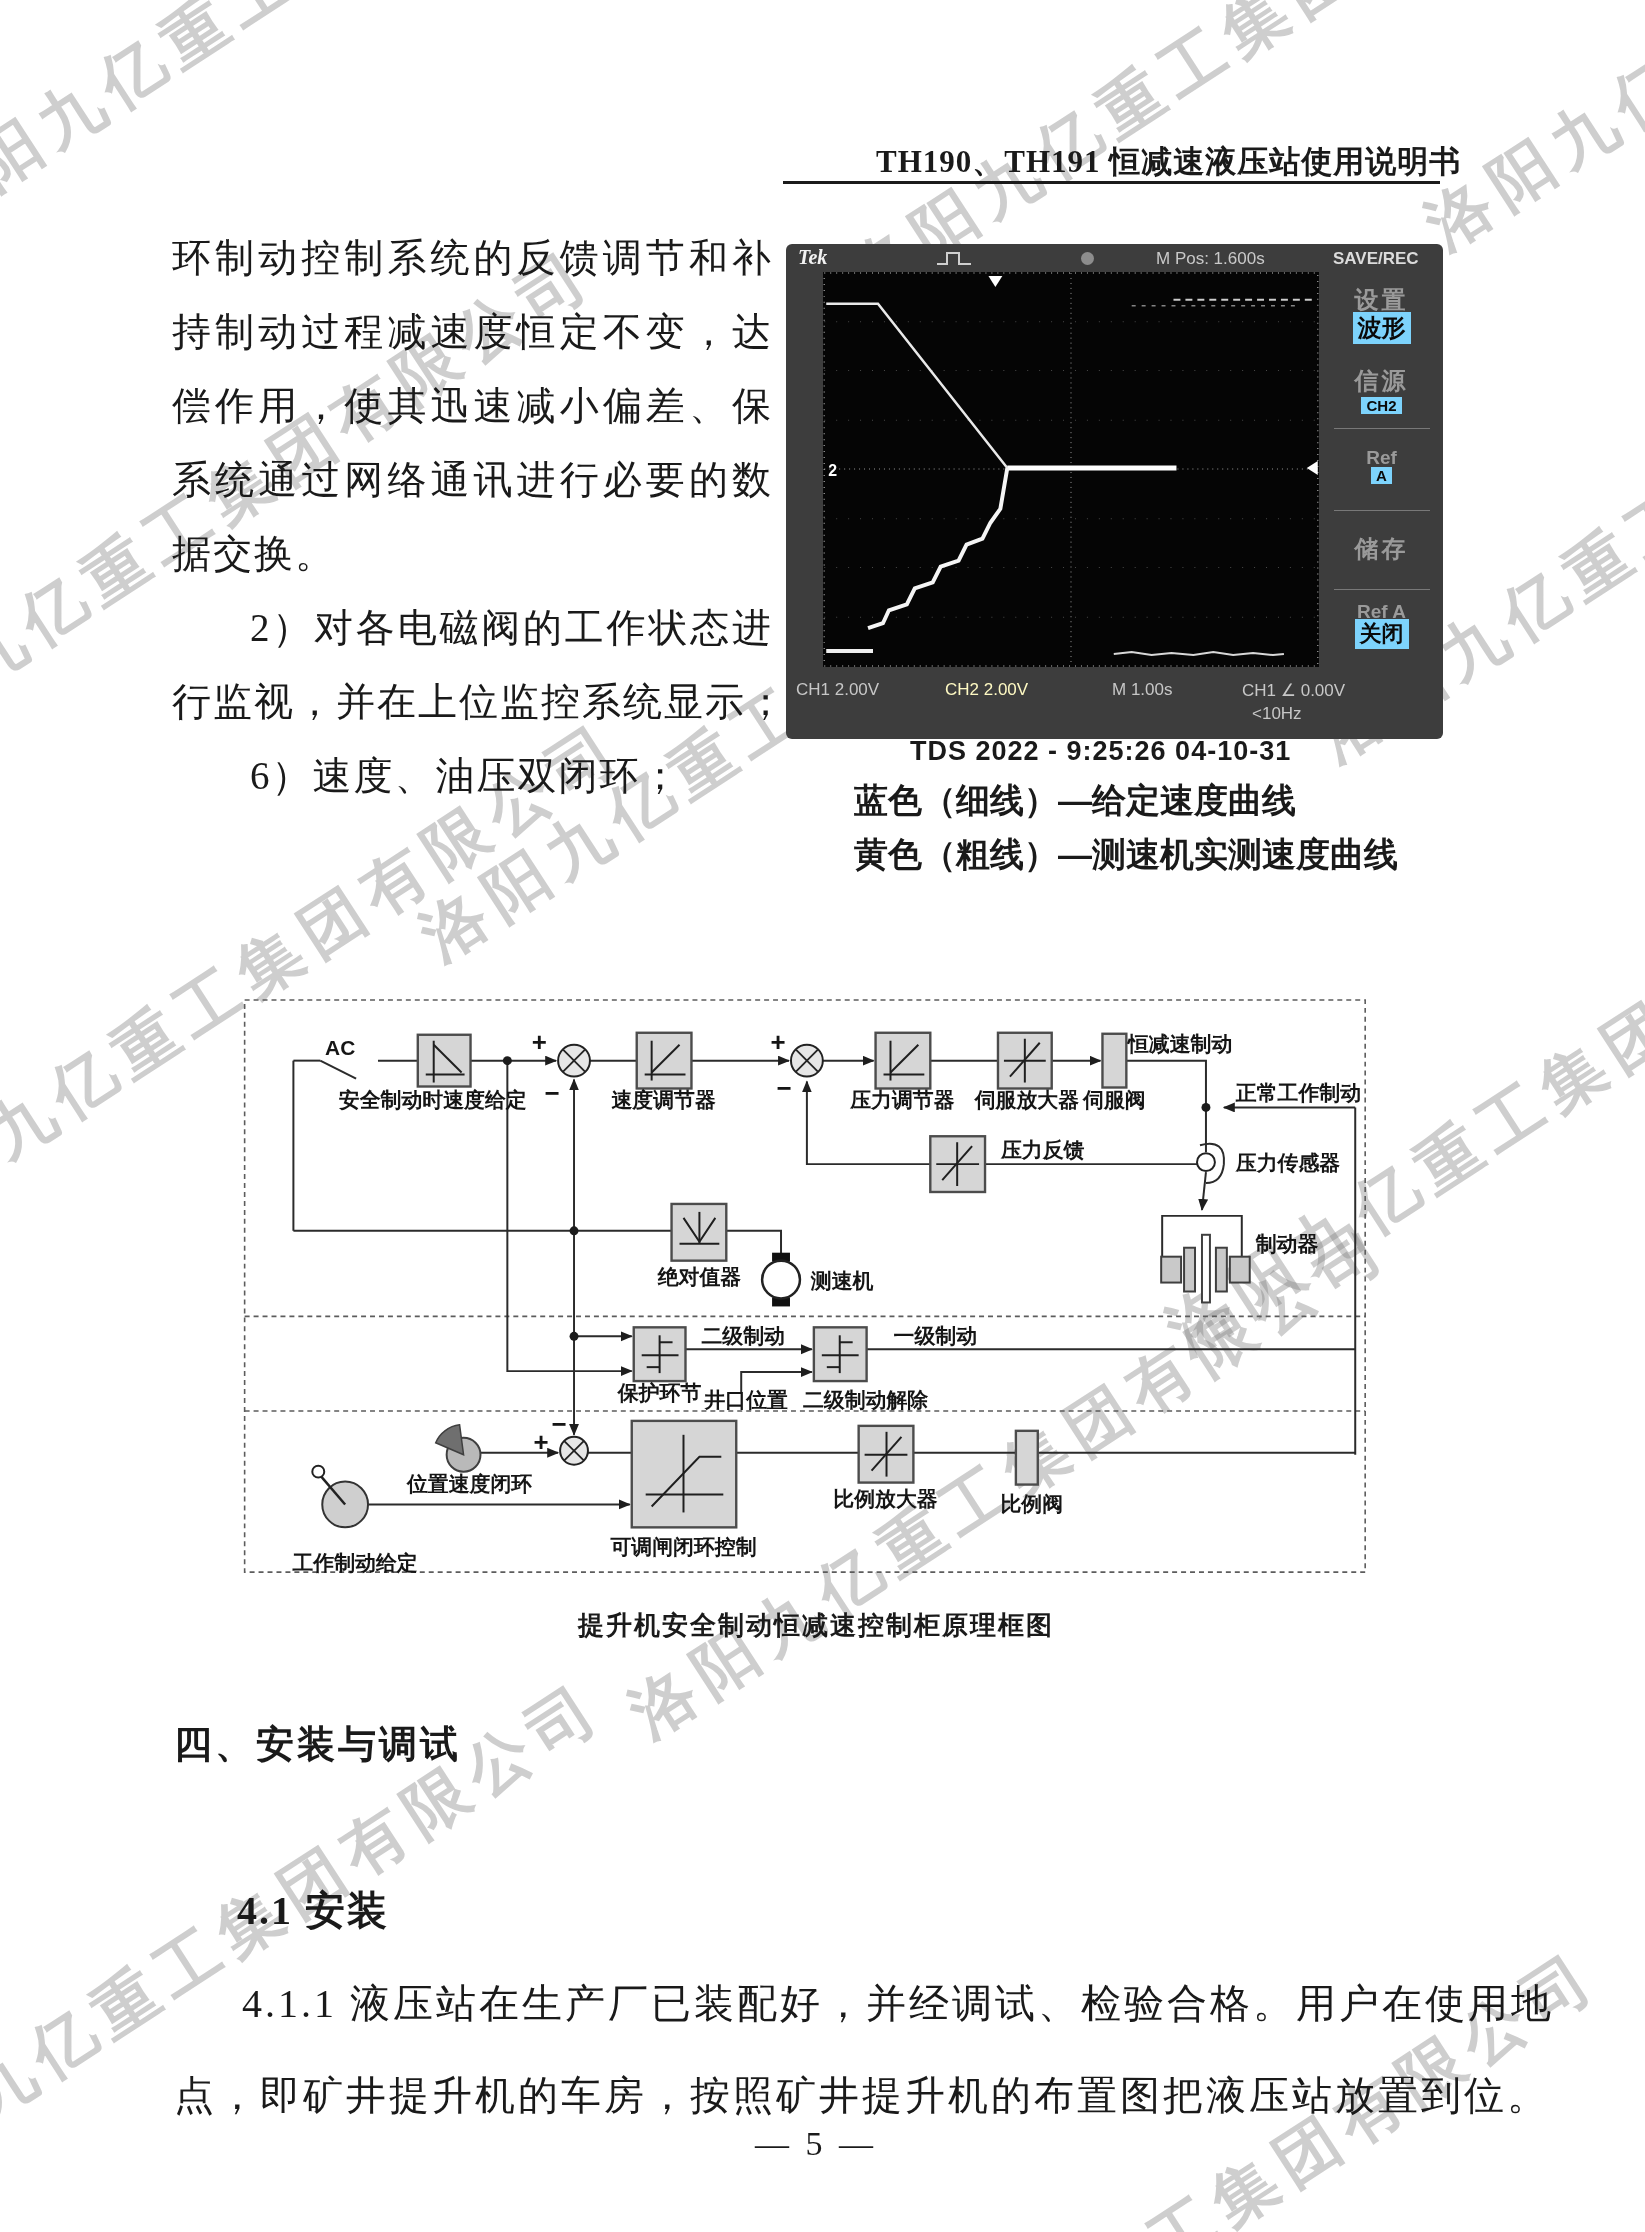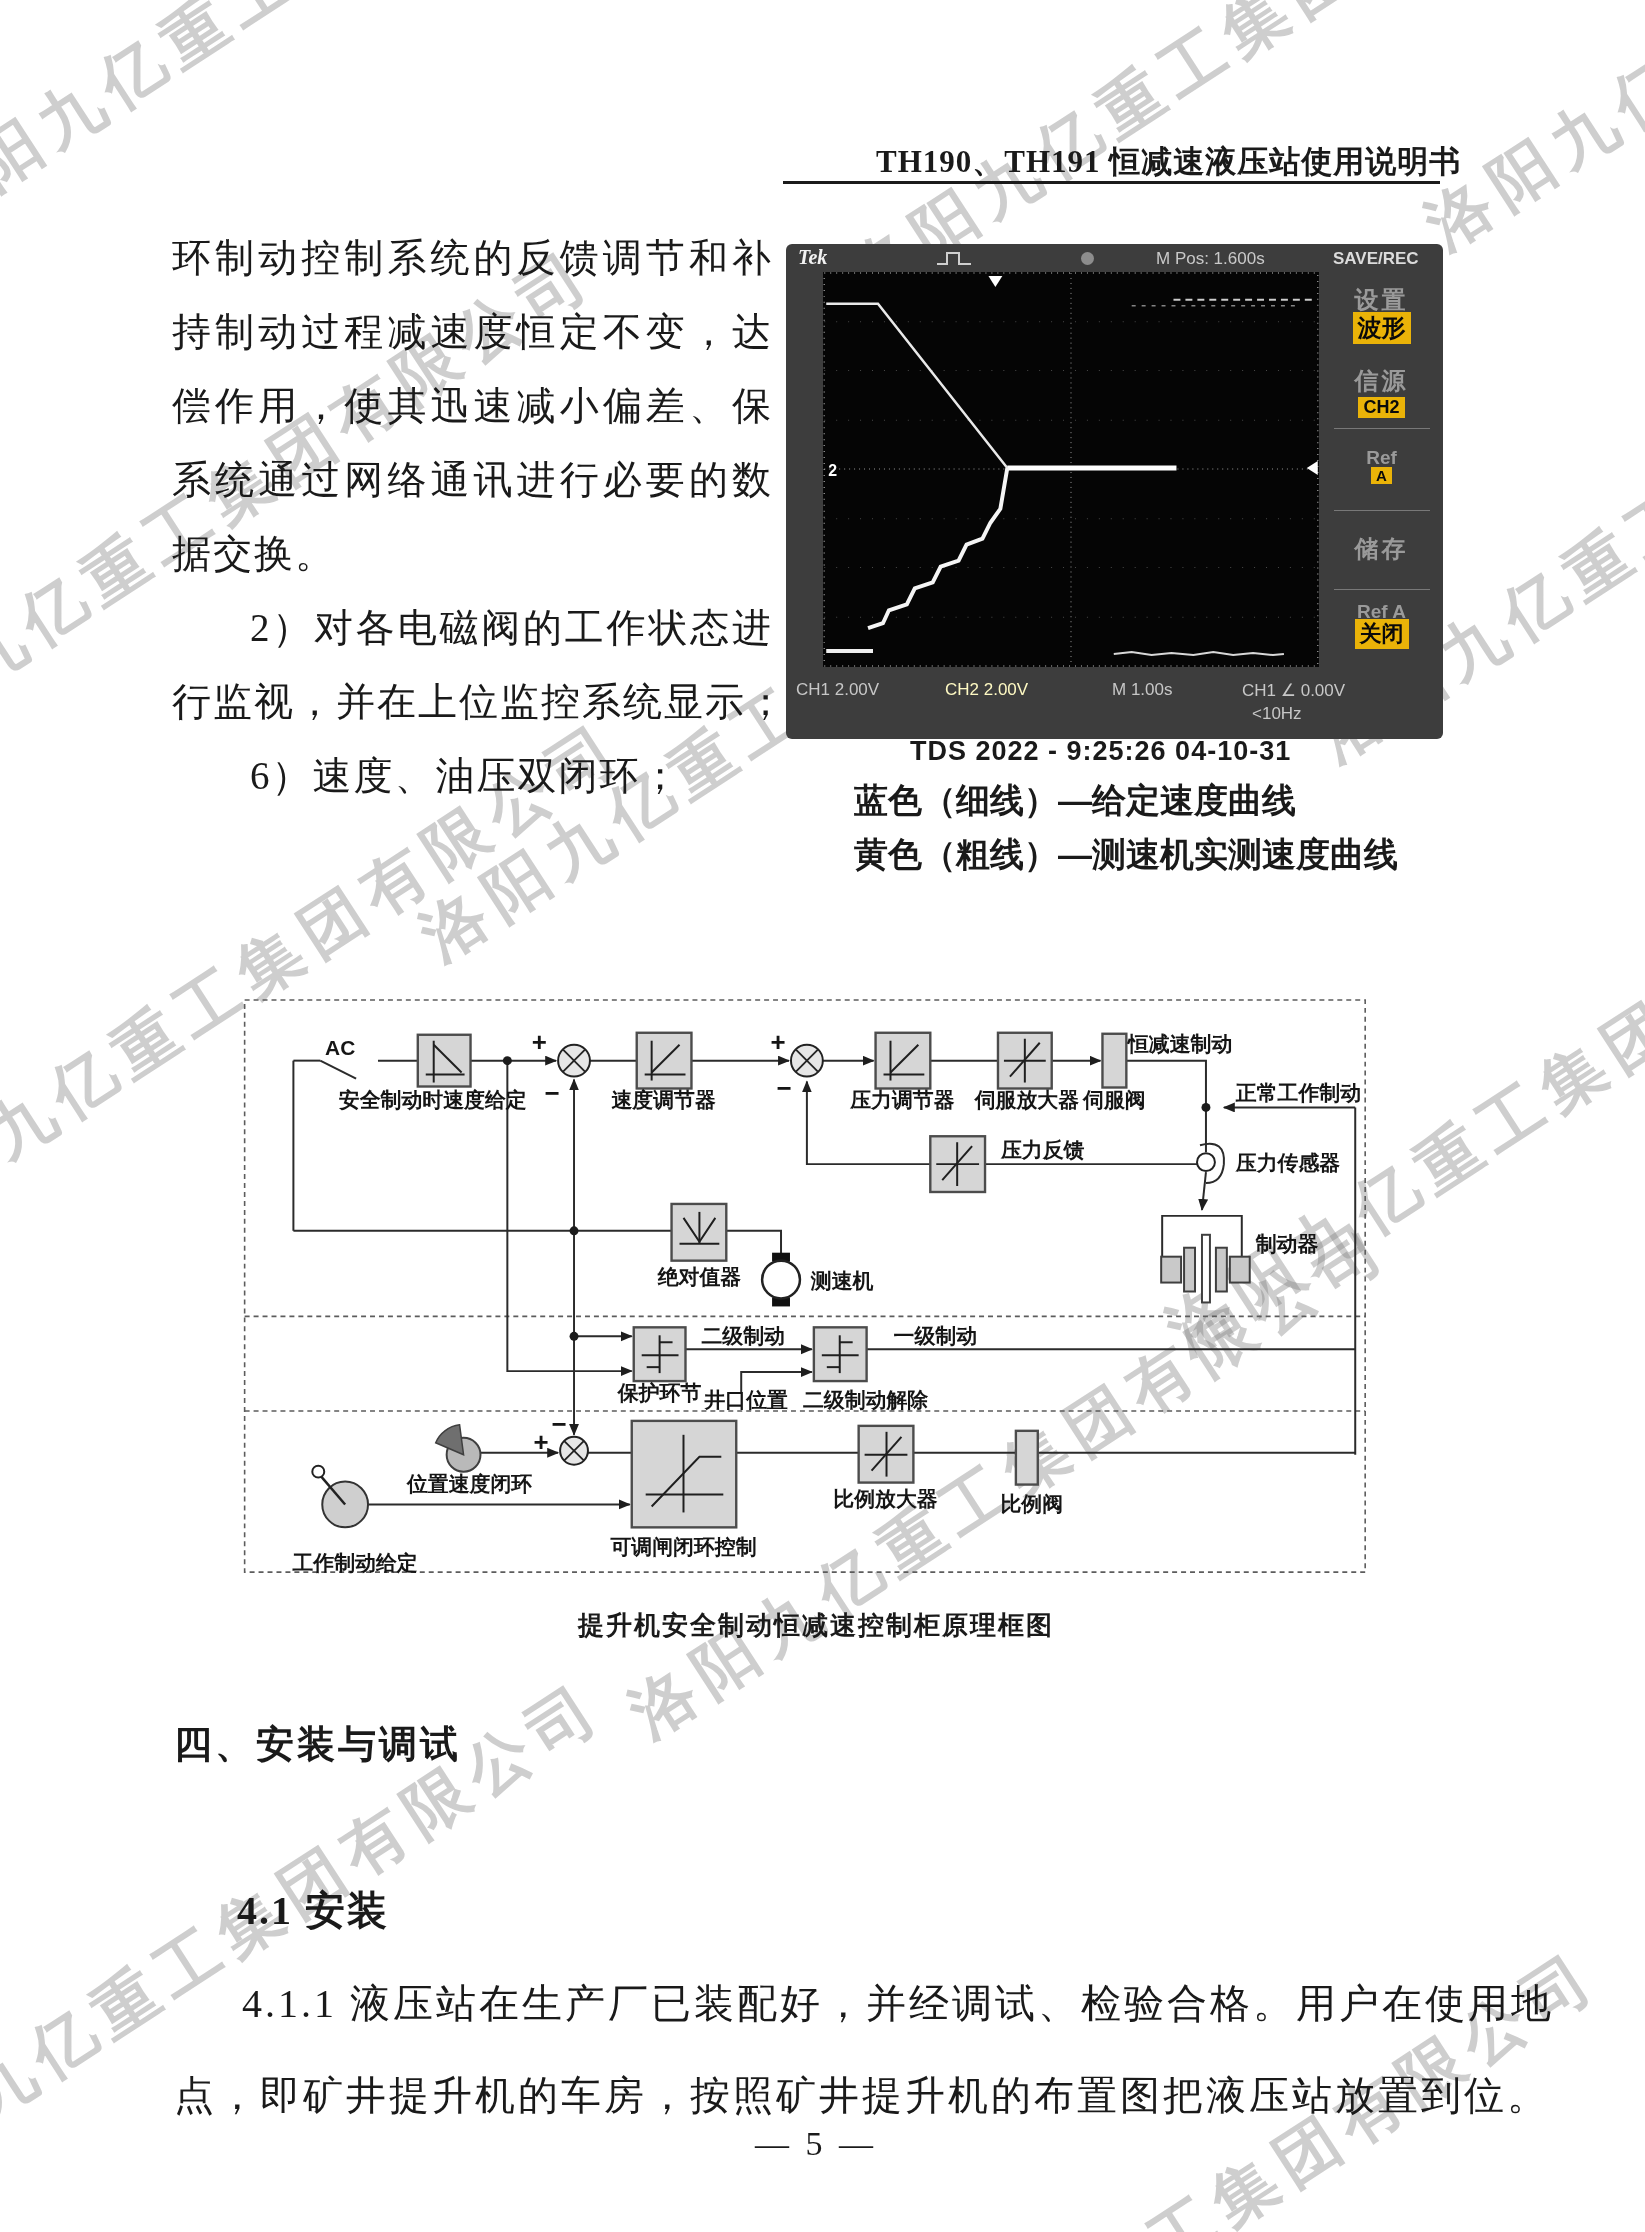--- a/index.html
+++ b/index.html
@@ -26,21 +26,21 @@
   .s-tek{position:absolute;left:12px;top:2px;color:#f2f2f2;font:bold italic 20px "Liberation Serif",serif;}
   .s-pulse{position:absolute;left:149px;top:6px;width:40px;height:16px;}
   .s-dot{position:absolute;left:295px;top:8px;width:13px;height:13px;border-radius:50%;background:#8d8d8d;}
   .s-mpos{position:absolute;left:370px;top:5px;color:#c9c9c9;font-size:17px;}
   .s-saverec{position:absolute;left:547px;top:5px;color:#dcdcdc;font-size:17px;font-weight:bold;}
   .s-grid{position:absolute;left:37px;top:28px;width:496px;height:395px;background:#050505;}
   .s-menu{position:absolute;left:542px;top:28px;width:107px;height:395px;color:#9a9a9a;text-align:center;}
   .m-item{position:absolute;width:107px;font-weight:bold;}
   .m-big{font-size:24px;letter-spacing:3px;}
   .m-small{font-size:19px;}
-  .m-inv{background:#eab308;color:#0a0a0a;display:inline-block;padding:0 5px;font-weight:bold;}
+  .m-inv{background:#7dd3fc;color:#0a0a0a;display:inline-block;padding:0 5px;font-weight:bold;}
   .m-div{position:absolute;left:6px;width:96px;border-top:1px solid #787878;}
   .s-status{position:absolute;left:10px;top:436px;width:642px;color:#c7c7c7;font-size:17px;}
   .st{position:absolute;top:0;white-space:nowrap;}
   
   .cap1{left:910px;top:736px;font:bold 27px "Liberation Sans","DejaVu Sans",sans-serif;letter-spacing:1px;}
   .cap2{left:854px;top:778px;font:bold 34px "Liberation Sans","DejaVu Sans",sans-serif;}
   .cap3{left:854px;top:832px;font:bold 34px "Liberation Sans","DejaVu Sans",sans-serif;}
   
   .diag{left:169px;top:955px;width:1234px;height:677px;}
   .dlabel{font:bold 21px "Liberation Sans","DejaVu Sans",sans-serif;fill:#151515;}
@@ -120,21 +120,21 @@
         <polygon points="166,4 180,4 173,15" fill="#ffffff"></polygon>
         <polygon points="497,190 497,204 486,197" fill="#ffffff"></polygon>
         <text x="5" y="205" fill="#ffffff" font-size="16" font-weight="bold" font-family="Liberation Sans, sans-serif">2</text>
       </svg>
     </div>
 
     <div class="s-menu">
       <div class="m-item m-big" style="top:12px">设置</div>
       <div class="m-item" style="top:40px"><span class="m-inv" style="font-size:24px">波形</span></div>
       <div class="m-item m-big" style="top:93px">信源</div>
-      <div class="m-item" style="top:125px"><span class="m-inv" style="font-size:18px">CH2</span></div>
+      <div class="m-item" style="top:125px"><span class="m-inv" style="font-size:15px">CH2</span></div>
       <div class="m-div" style="top:156px"></div>
       <div class="m-item m-small" style="top:175px">Ref</div>
       <div class="m-item" style="top:195px"><span class="m-inv" style="font-size:15px">A</span></div>
       <div class="m-div" style="top:238px"></div>
       <div class="m-item m-big" style="top:261px">储存</div>
       <div class="m-div" style="top:317px"></div>
       <div class="m-item m-small" style="top:329px">Ref A</div>
       <div class="m-item" style="top:347px"><span class="m-inv" style="font-size:22px">关闭</span></div>
     </div>
 

